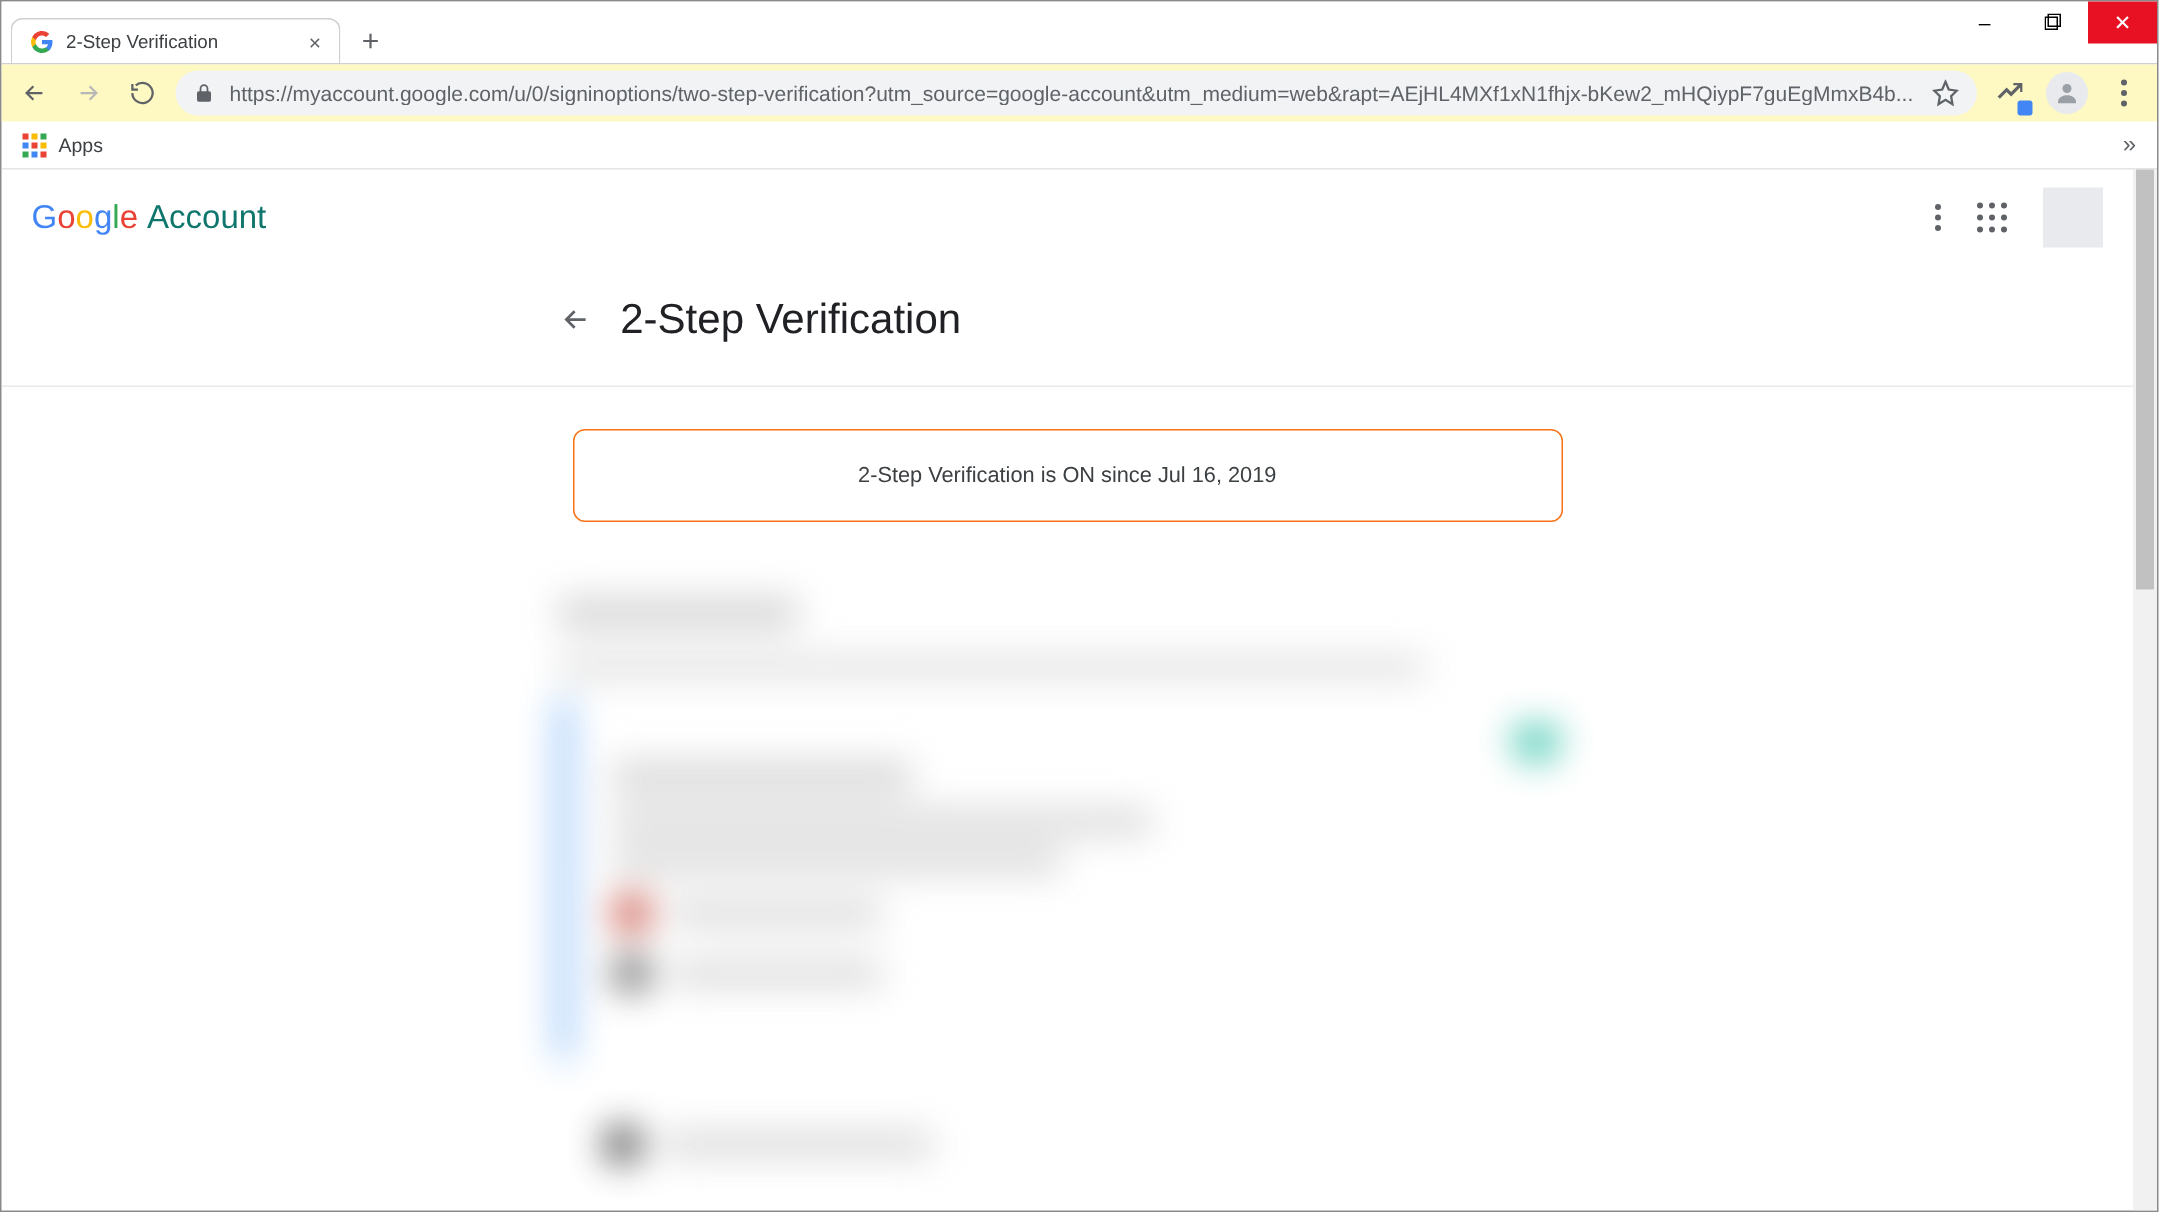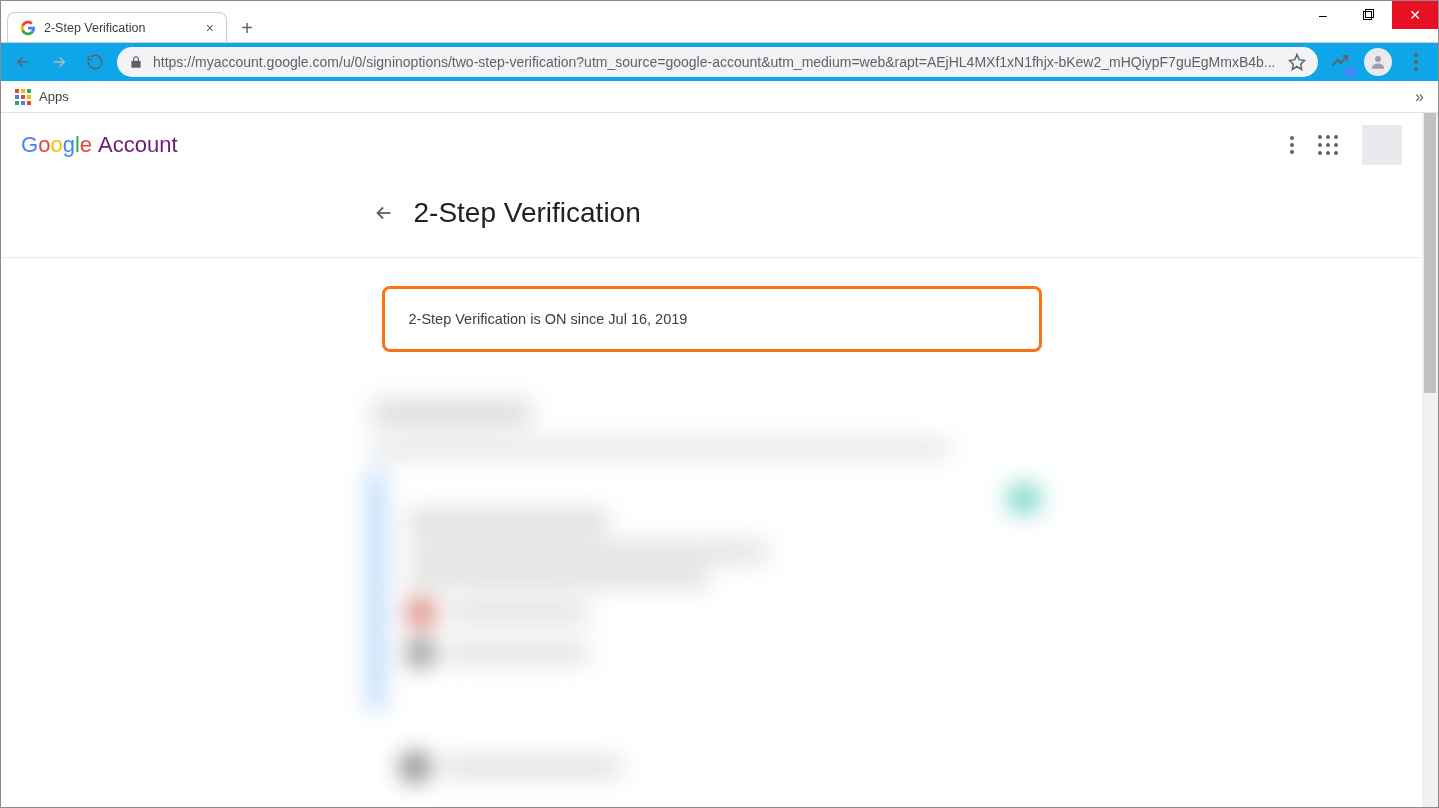--- a/index.html
+++ b/index.html
@@ -10,21 +10,21 @@
   .window-controls { position:absolute; top:1px; right:1px; display:flex; height:28px;}
   .window-btn { width:46px; display:flex; align-items:center; justify-content:center; font-size:14px; color:#000;}
   .window-btn.close { background:#e81123; color:#fff;}
   
   .tabstrip { height:34px; background:#fff; display:flex; align-items:flex-end; padding-left:6px; border-bottom:1px solid #d0d0d0;}
   .tab { display:flex; align-items:center; gap:8px; height:30px; padding:0 12px; border:1px solid #cfcfcf; border-bottom:none; border-top-left-radius:8px; border-top-right-radius:8px; background:#fff; font-size:12.5px; color:#3c4043; min-width:220px; position:relative;}
   .tab .closex { margin-left:auto; font-size:14px; color:#5f6368;}
   .newtab { width:28px; height:28px; display:flex; align-items:center; justify-content:center; font-size:20px; color:#5f6368; margin-left:6px;}
   .g-favicon { width:16px; height:16px; }
   
-  .toolbar { height:38px; display:flex; align-items:center; gap:8px; padding:0 8px; background:#0ea5e9;}
+  .toolbar { height:38px; display:flex; align-items:center; gap:8px; padding:0 8px; background:#fef9c3;}
   .nav-icon { width:28px; height:28px; display:flex; align-items:center; justify-content:center; color:#5f6368; border-radius:50%;}
   .nav-icon.disabled { color:#b0b0b0;}
   .omnibox { flex:1; height:30px; background:#f1f3f4; border-radius:15px; display:flex; align-items:center; padding:0 12px; gap:10px; color:#202124; font-size:14px; overflow:hidden; white-space:nowrap;}
   .omnibox .url-text { overflow:hidden; text-overflow:ellipsis; flex:1; color:#5f6368;}
   .right-icons { display:flex; align-items:center; gap:10px;}
   .avatar-circ { width:28px; height:28px; border-radius:50%; background:#e8eaed; display:flex; align-items:center; justify-content:center;}
   
   .bookmarks { height:32px; display:flex; align-items:center; padding:0 14px; gap:0; font-size:13px; color:#3c4043; border-bottom:1px solid #e4e4e4; justify-content:space-between;}
   .bk-left { display:flex; align-items:center; gap:8px;}
   .apps-icon { width:16px; height:16px; display:grid; grid-template-columns:repeat(3,4px); grid-template-rows:repeat(3,4px); gap:2px;}
@@ -36,35 +36,35 @@
   
   .content-wrap { position:relative; height: calc(808px - 2px - 8px - 34px - 38px - 32px); display:flex;justify-content:space-between;}
   .page { flex:1; overflow:hidden; position:relative;}
   .fake-scrollbar { width:16px; background:#f1f1f1; position:relative;}
   .fake-thumb { position:absolute; left:2px; right:2px; top:0; height:280px; background:#c1c1c1; border-radius:0;}
   
   .ga-header { height:64px; display:flex; align-items:center; padding:0 20px; justify-content:space-between; border-bottom:1px solid #fff;}
   .ga-logo { display:flex; align-items:baseline; gap:4px; font-size:22px;}
   .ga-logo .g1{color:#4285F4;} .ga-logo .g2{color:#EA4335;} .ga-logo .g3{color:#FBBC05;}
   .ga-logo .g4{color:#4285F4;} .ga-logo .g5{color:#34A853;} .ga-logo .g6{color:#EA4335;}
-  .ga-logo .acct{color:#701a75; font-weight:400; margin-left:2px;}
+  .ga-logo .acct{color:#0f766e; font-weight:400; margin-left:2px;}
   .ga-logo span.glet{font-weight:500;}
   .ga-right { display:flex; align-items:center; gap:24px;}
   .grid9 { width:20px; height:20px; display:grid; grid-template-columns:repeat(3,4px); grid-template-rows:repeat(3,4px); gap:4px;}
   .grid9 span{ background:#5f6368; border-radius:50%;}
   .ga-avatar { width:40px; height:40px; background:#e8eaed;}
   .vdots { display:flex; flex-direction:column; gap:3px;}
   .vdots span{ width:4px; height:4px; background:#5f6368; border-radius:50%;}
   
   .page-body { padding: 20px 0; }
   .page-title-row { display:flex; align-items:center; gap:18px; max-width:680px; margin:0 auto 28px auto; padding-left:0;}
   .back-arrow { width:24px; height:24px; display:flex; align-items:center; justify-content:center; color:#5f6368;}
   .page-title { font-size:28px; color:#202124; font-weight:400;}
   .divider-full { height:1px; background:#e8eaee; width:100%;}
-  .card { max-width:660px; margin:28px auto 0 auto; border:3px solid #f97316; border-radius:8px; padding:22px 24px; display:flex; align-items:center; justify-content:space-between;}
+  .card { max-width:660px; margin:28px auto 0 auto; border:1px solid #f97316; border-radius:8px; padding:22px 24px; display:flex; align-items:center; justify-content:space-between;flex-direction:column;}
   .card-text { font-size:14.5px; color:#3c4043;}
   .turnoff-wrap { border:2px solid #d93025; padding:10px 8px;}
   .turnoff-btn { background:#3f84f3; color:#fff; border:none; border-radius:4px; padding:9px 14px; font-size:14px; font-weight:700; letter-spacing:.3px;}
   
   .blur-zone { max-width:700px; margin:50px auto 0 auto; filter: blur(12px); opacity:.85; padding:0 10px;}
   .bz-top { height:22px; width:160px; background:#cfcfcf; border-radius:4px; margin-bottom:18px;}
   .bz-line { height:14px; background:#d7d7d7; border-radius:3px; margin-bottom:14px;}
   .bz-card { display:flex; gap:16px;}
   .bz-accent { width:8px; background:#4f9cf5; border-radius:3px;}
   .bz-body { flex:1; padding:18px 12px;}

